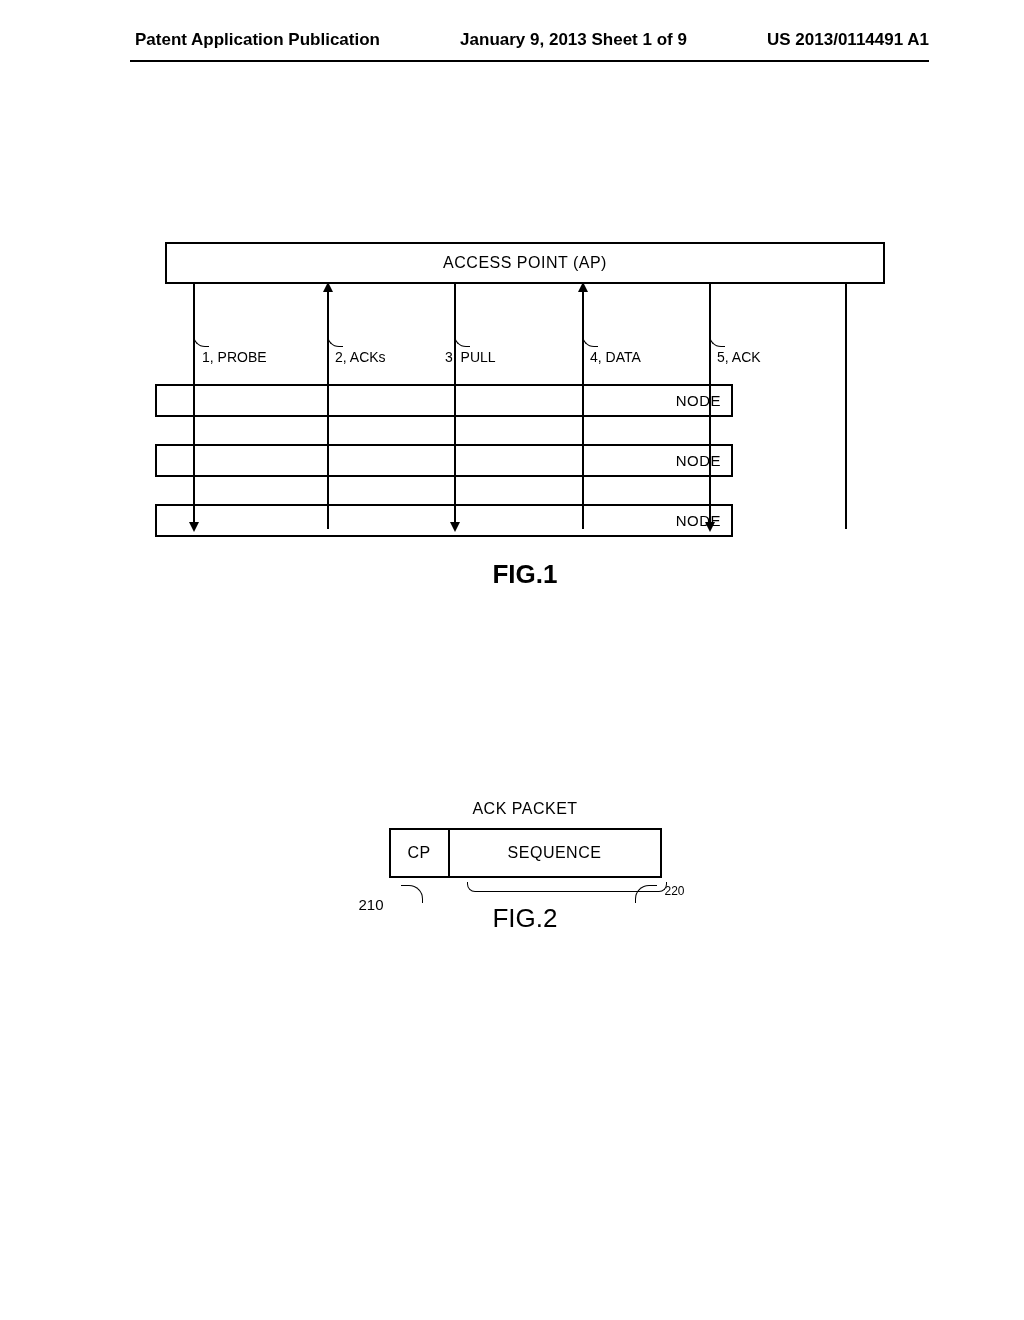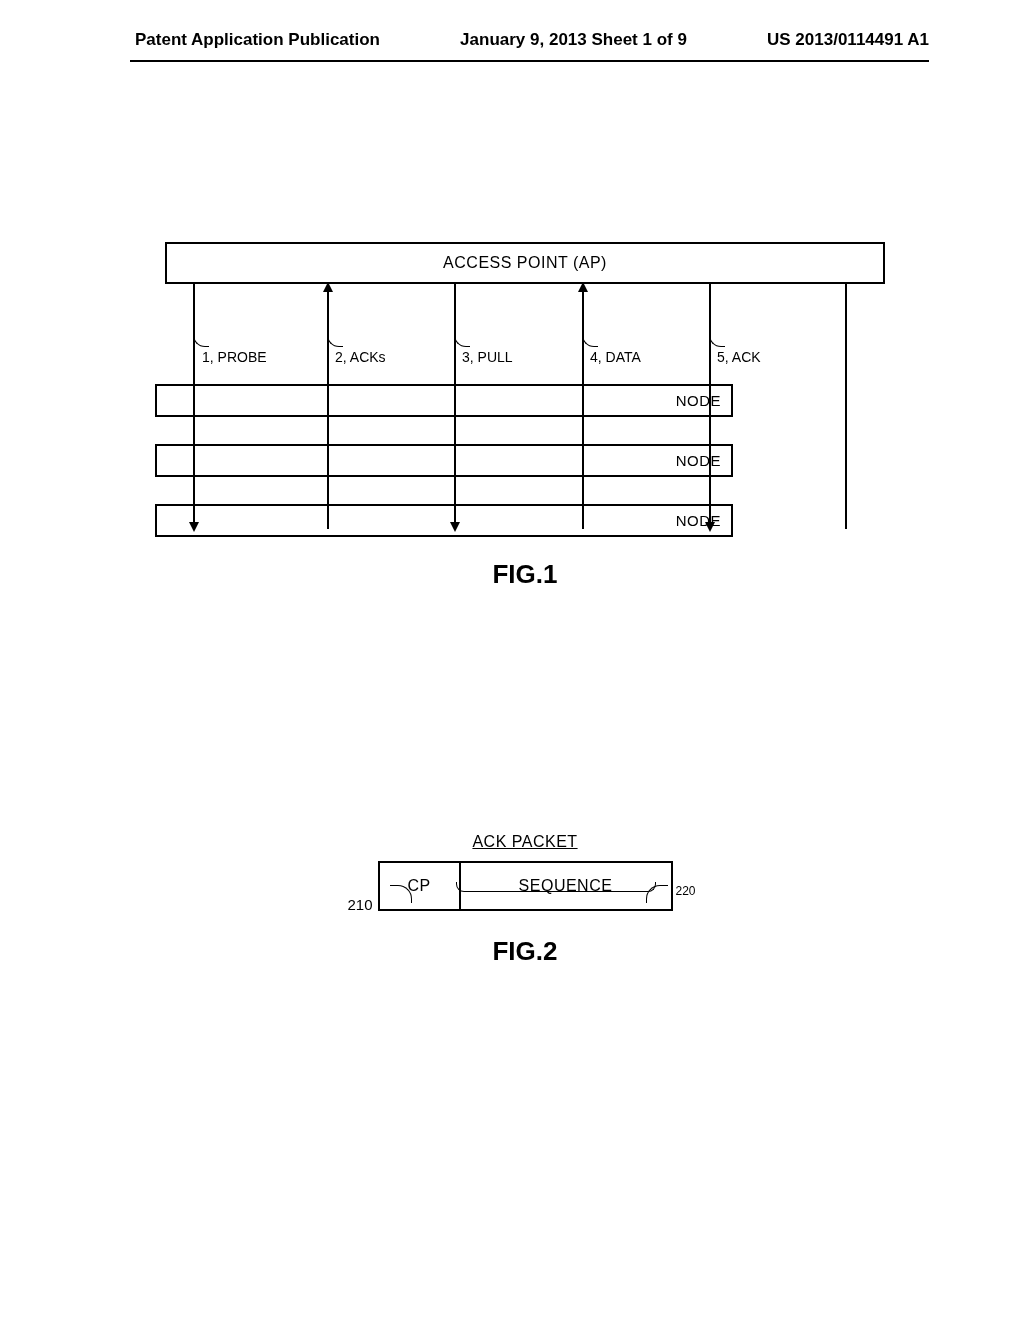--- a/index.html
+++ b/index.html
@@ -55,21 +55,21 @@
     }
     .col-label {
       position: absolute;
       top: 50px;
       font-size: 14px;
       white-space: nowrap;
       margin-top: 15px;
     }
     .col1 { left: 37px; }
     .col2 { left: 170px; }
-    .col3 { left: 297px; }
+    .col3 { left: 280px; }
     .col4 { left: 425px; }
     .col5 { left: 552px; }
     .curve-arrow {
       position: absolute;
       width: 16px;
       height: 20px;
       border-left: 1.5px solid black;
       border-bottom: 1.5px solid black;
       border-bottom-left-radius: 12px;
     }
@@ -137,31 +137,29 @@
       margin-top: 210px;
       width: 720px;
       text-align: center;
     }
     .fig2-inner {
       display: inline-block;
       position: relative;
     }
     .fig2-title {
       font-size: 16px;
-      text-decoration: underline;
       margin-bottom: 10px;
       letter-spacing: 0.5px;
-      margin-top: 33px;
     }
     .ack-table {
       display: flex;
       border: 2px solid black;
     }
     .ack-cp {
-      width: 81px;
+      width: 59px;
       padding: 14px 12px;
       font-size: 16px;
       border-right: 2px solid black;
       letter-spacing: 0.5px;
     }
     .ack-seq {
       width: 210px;
       padding: 14px 0;
       font-size: 16px;
       letter-spacing: 0.5px;
@@ -205,21 +203,21 @@
       width: 200px;
       height: 10px;
       border-bottom: 1.5px solid black;
       border-left: 1.5px solid black;
       border-right: 1.5px solid black;
       border-bottom-left-radius: 8px;
       border-bottom-right-radius: 8px;
     }
     .fig2-label {
       font-size: 26px;
-      font-weight: bold;
+      font-weight: normal;
       margin-top: 25px;
     }
   </style>
 </head>
 <body>
 
 <div class="header">
   <span>Patent Application Publication</span>
   <span>January 9, 2013  Sheet 1 of 9</span>
   <span>US 2013/0114491 A1</span>

